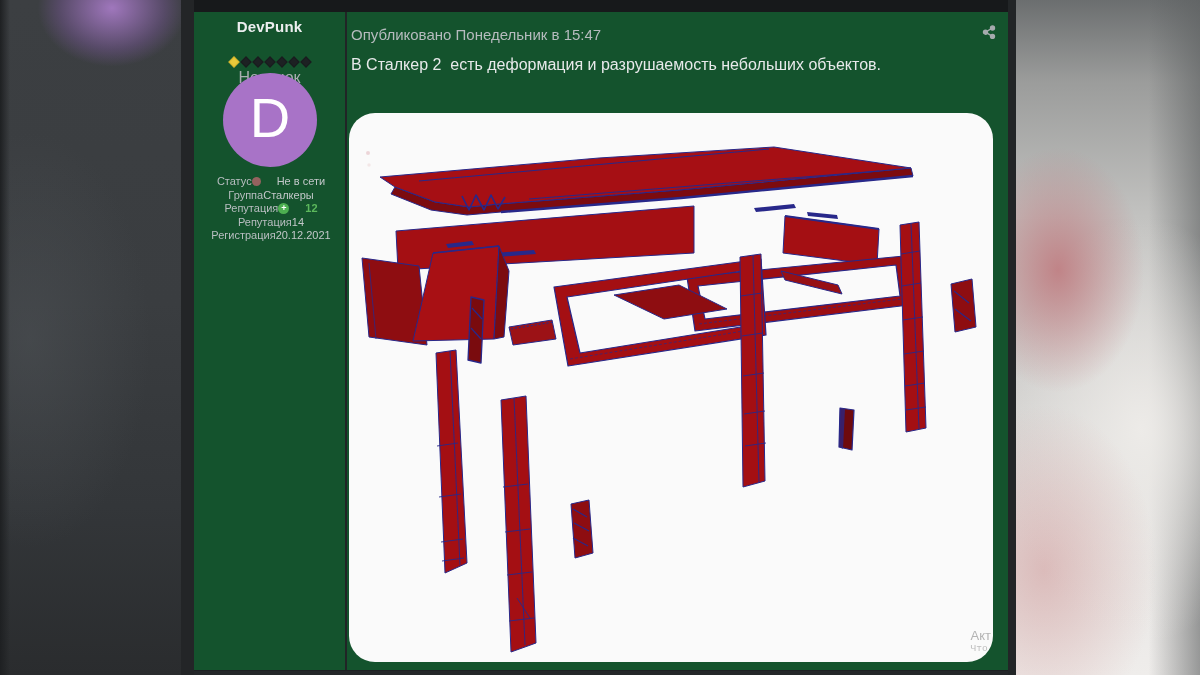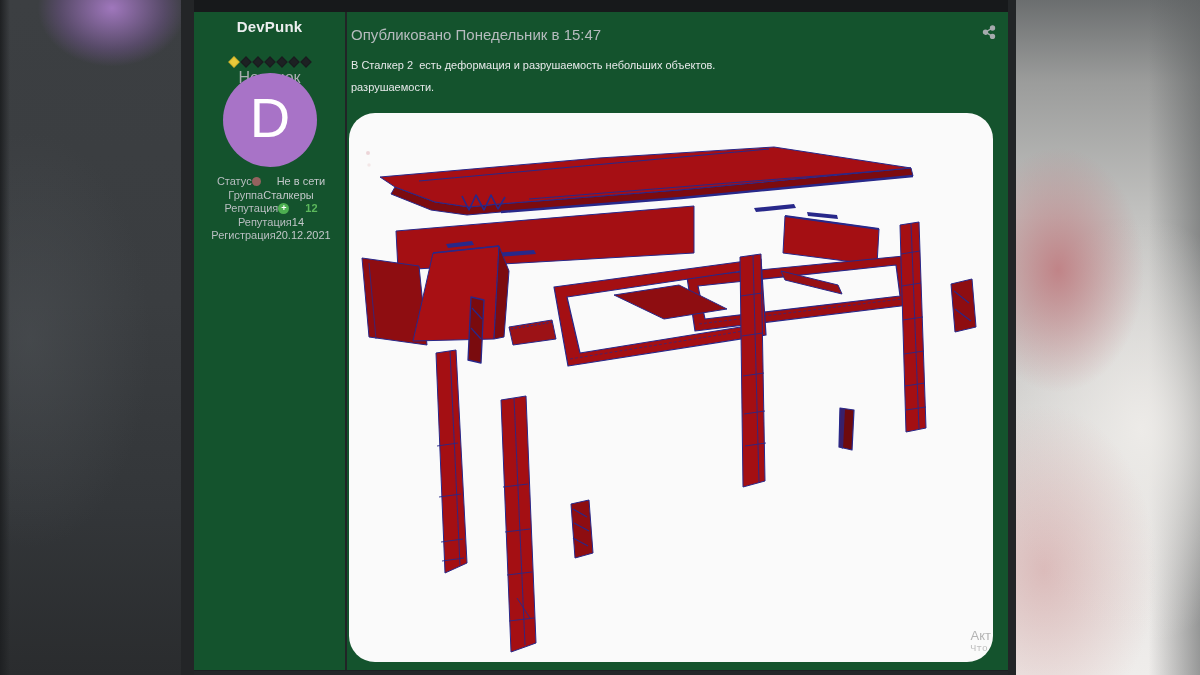--- a/index.html
+++ b/index.html
@@ -46,21 +46,21 @@
   .stat-value{display:flex;align-items:center;gap:16px;}
   .dot-offline{width:9px;height:9px;border-radius:50%;background:#95625f;display:inline-block;}
   .rep-badge{width:11px;height:11px;border-radius:50%;background:#4caf50;color:#fff;font-size:9px;font-weight:bold;
     display:inline-flex;align-items:center;justify-content:center;line-height:1;}
   .rep-value{color:#5cb85c;font-weight:bold;}
 
   
   .published{position:absolute;left:157px;top:14px;font-size:15px;color:#b6bbbe;}
   .share{position:absolute;right:12px;top:13px;width:14px;height:14px;cursor:pointer;}
   .post-body{position:absolute;left:157px;top:42px;}
-  .post-line{white-space:pre;font-size:11px;line-height:22.4px;color:#e7e9ea;}
+  .post-line{white-space:pre;font-size:16px;line-height:22.4px;color:#e7e9ea;text-align:right;}
 
   
   .post-image{position:absolute;left:155px;top:101px;width:644px;height:549px;background:#fafafa;overflow:hidden;border-radius:26px;}
   .post-image svg{display:block;}
   .watermark{position:absolute;right:2px;bottom:8px;text-align:left;color:#b3b3b3;}
   .wm1{font-size:13px;line-height:14px;}
   .wm2{font-size:9.5px;line-height:11px;color:#bdbdbd;font-family:Liberation Mono, monospace;}
 </style>
 </head>
 <body>
@@ -133,21 +133,20 @@
           <line x1="10.5" y1="3" x2="3.5" y2="7.2"></line>
           <line x1="3.5" y1="7.2" x2="10.5" y2="11.4"></line>
           <circle cx="10.5" cy="3" r="2"></circle>
           <circle cx="3.5" cy="7.2" r="2"></circle>
           <circle cx="10.5" cy="11.4" r="2"></circle>
         </g>
       </svg>
     </div>
     <div class="post-body">
       <div class="post-line">В Сталкер 2  есть деформация и разрушаемость небольших объектов.</div>
-      <div class="post-line">разрушаемости.</div>
     </div>
 
     <div class="post-image">
       <svg width="644" height="549" viewBox="0 0 644 549">
         <g stroke="#28288a" stroke-width="1" stroke-linejoin="round">
 
           <circle cx="19" cy="40" r="2" fill="#e8ccd0" stroke="none" opacity=".8"></circle>
           <circle cx="20" cy="52" r="1.7" fill="#eedada" stroke="none" opacity=".6"></circle>
 
           <polygon points="46,74 86,89 120,94 150,91 330,77 562,55 564,63 332,85 152,99 118,102 82,97 42,81" fill="#7c0b0f"></polygon>

